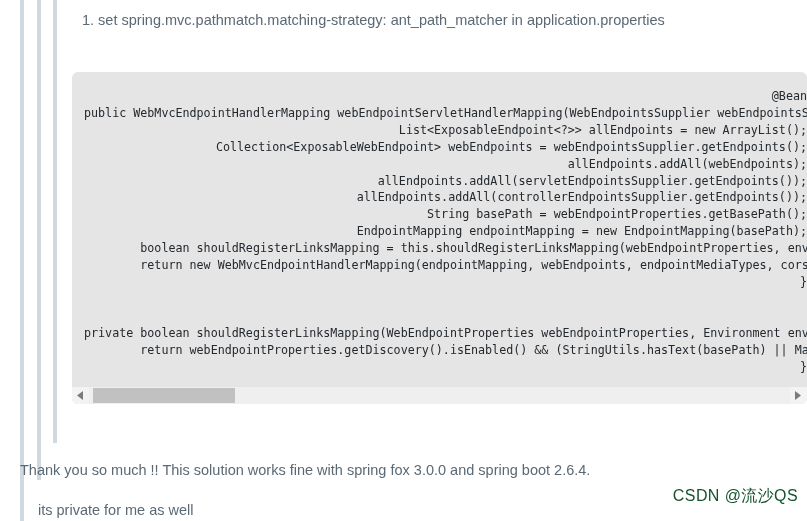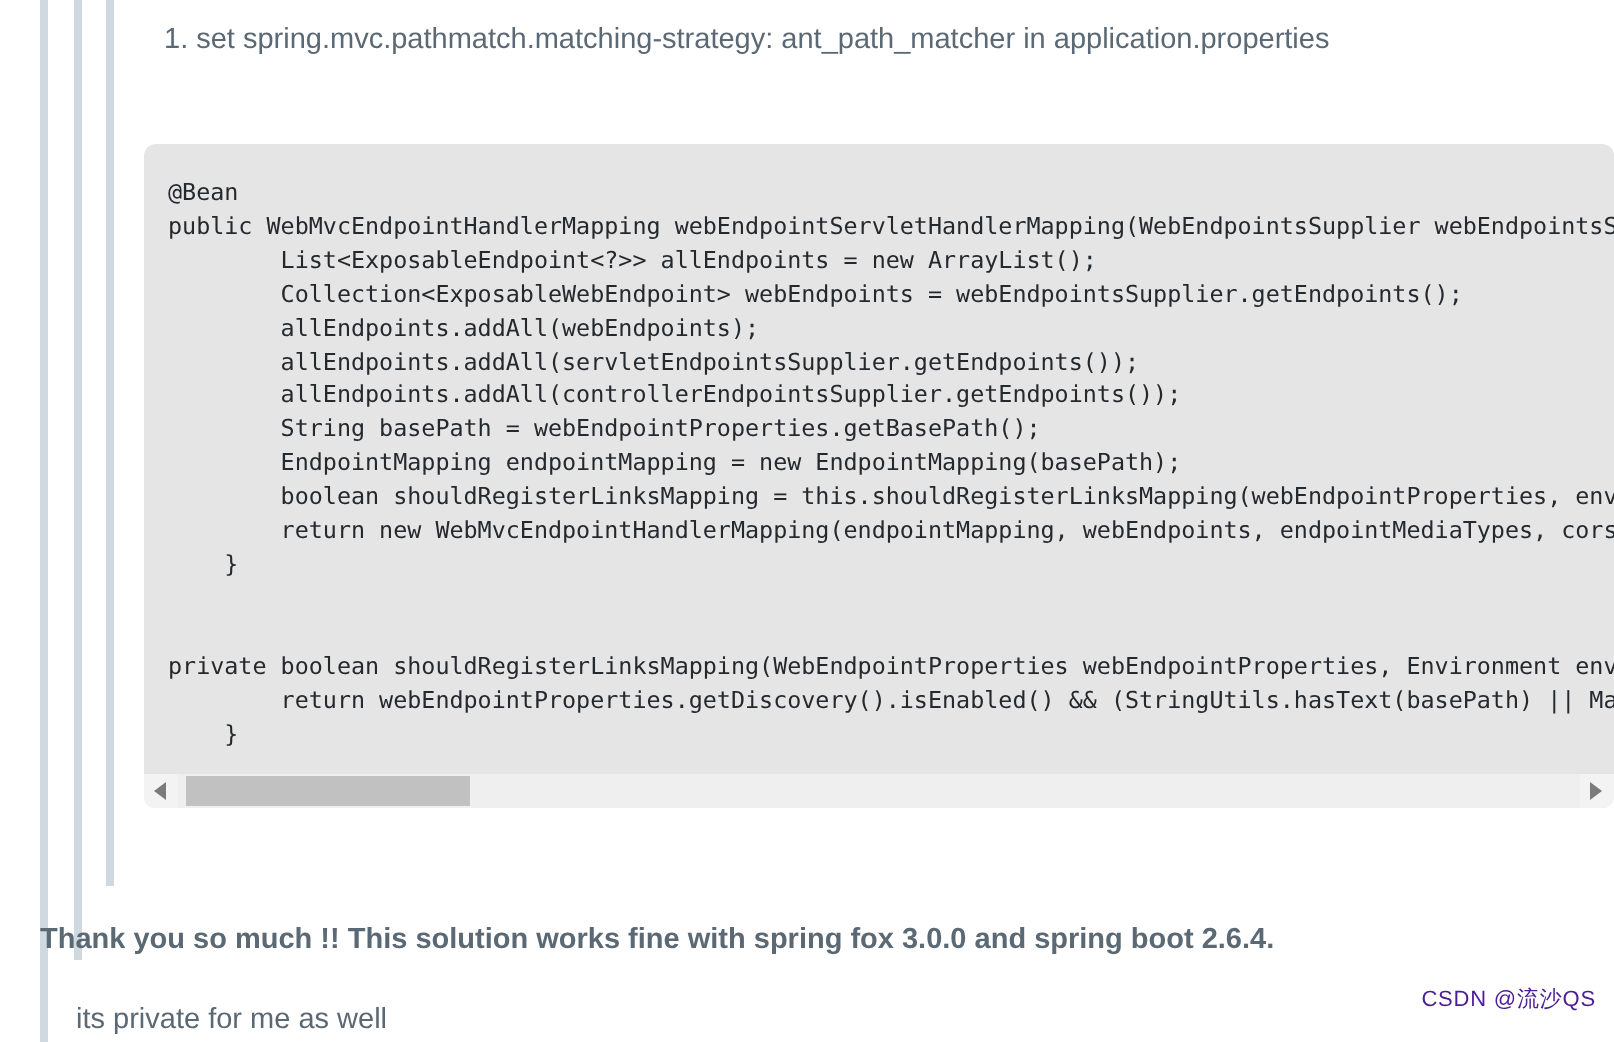--- a/index.html
+++ b/index.html
@@ -27,20 +27,21 @@
   #quote-bar-middle { left: 37px; top: 0;   height: 480px; }
   #quote-bar-inner  { left: 53px; top: 0;   height: 443px; }
 
   
   .answer-column {
     position: absolute;
     left: 72px;
     top: 0;
     width: 735px;
     height: 404px;
+    text-align: right;
   }
 
   .list-item-primary {
     position: absolute;
     left: 10px;
     top: 10px;
     font-size: 14.5px;
     line-height: 20px;
     color: #5b6975;
     white-space: nowrap;
@@ -125,39 +126,38 @@
 
   
   .comment-quoted {
     position: absolute;
     left: 20px;
     top: 460px;
     font-size: 14.5px;
     line-height: 20px;
     color: #5b6975;
     white-space: nowrap;
-    font-weight: bold;
   }
   .comment-plain {
     position: absolute;
     left: 38px;
     top: 500px;
     font-size: 14.5px;
     line-height: 20px;
     color: #5b6975;
     white-space: nowrap;
   }
 
   
   .watermark {
     position: absolute;
     right: 9px;
     bottom: 14px;
-    font-size: 11px;
-    color: #4c1d95;
+    font-size: 16px;
+    color: #14532d;
     letter-spacing: 0.4px;
     white-space: nowrap;
     margin-left: 20px;
   }
 </style>
 </head>
 <body>
 
 <div class="quote-bar" id="quote-bar-outer"></div>
 <div class="quote-bar" id="quote-bar-middle"></div>

